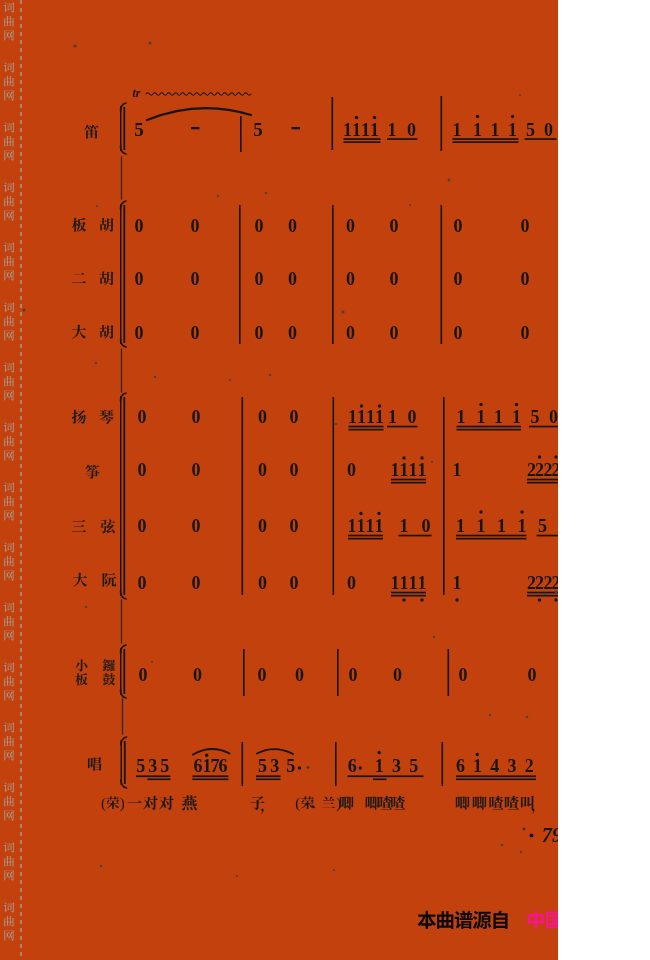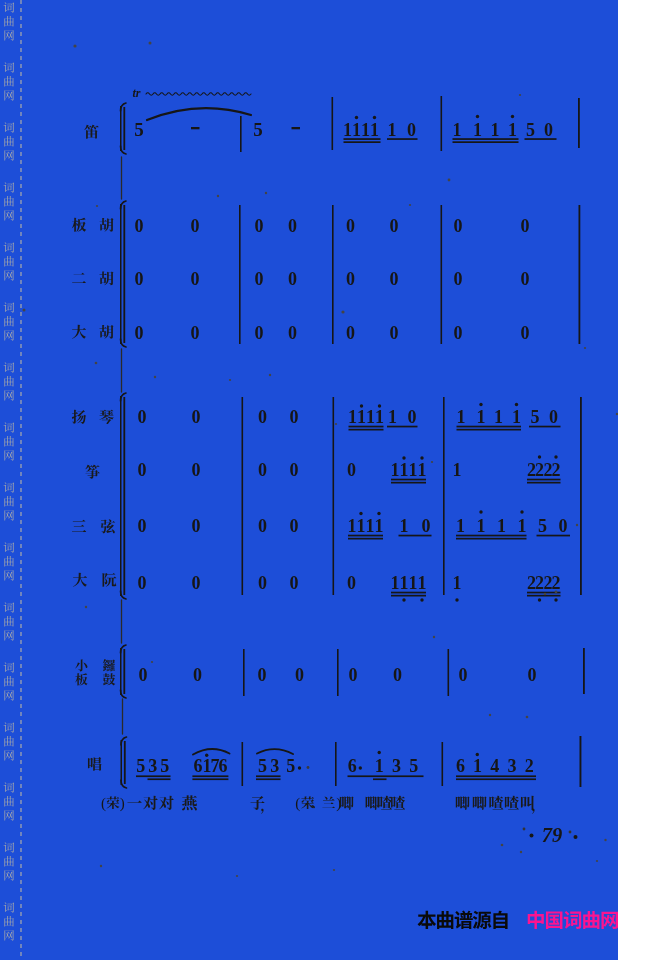--- a/index.html
+++ b/index.html
@@ -1,14 +1,14 @@
 <!DOCTYPE html>
 <html><head><meta charset="utf-8"><title>score</title><style>
 html,body{margin:0;padding:0;background:#ffffff;}
-#page{position:relative;width:618px;height:960px;background:#1d4ed8;overflow:hidden;}
+#page{position:relative;width:558px;height:960px;background:#c2410c;overflow:hidden;}
 </style></head><body>
 
 <div id="page">
 <svg width="650" height="960" viewBox="0 0 650 960">
 <defs>
         <g id="gR8bcd">
           <path d="M714 235 671 290H343L351 320H768C781 320 790 315 793 304C763 274 714 235 714 235ZM120 45 109 53C149 93 200 160 215 212C282 257 329 121 120 45ZM243 349C262 345 275 338 279 331L214 276L181 311H37L46 341H180V793C180 812 175 818 144 834L188 916C198 911 210 898 215 879C280 815 339 749 368 718L359 706L243 785ZM834 131H374L383 160H844V852C844 871 838 879 814 879C788 879 650 869 650 869V884C708 891 741 900 760 910C778 920 785 936 790 955C895 945 908 910 908 859V172C929 169 945 160 952 152L868 89ZM458 768V695H647V765H657C676 765 707 754 708 749V476C728 472 745 464 752 457L672 397L637 435H462L397 404V789H407C432 789 458 774 458 768ZM647 464V665H458V464Z"></path>
         </g>
         <g id="gR66f2">
           <path d="M342 301V553H169V301ZM104 272V956H115C145 956 169 940 169 932V880H821V951H830C854 951 885 934 887 926V314C906 310 923 302 929 293L848 230L811 272H643V90C667 86 676 76 679 62L579 51V272H406V90C430 86 439 76 442 62L342 51V272H176L104 238ZM406 301H579V553H406ZM342 850H169V582H342ZM406 850V582H579V850ZM643 301H821V553H643ZM643 850V582H821V850Z"></path>

